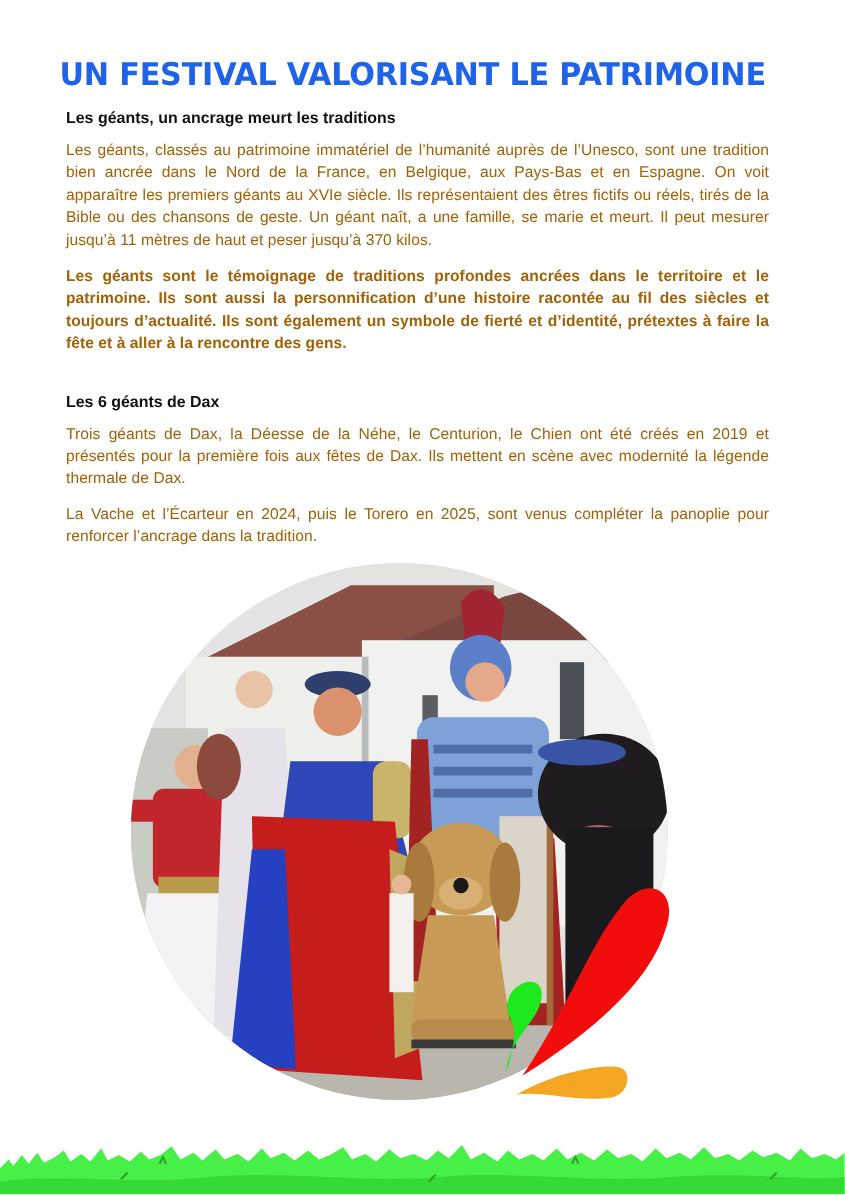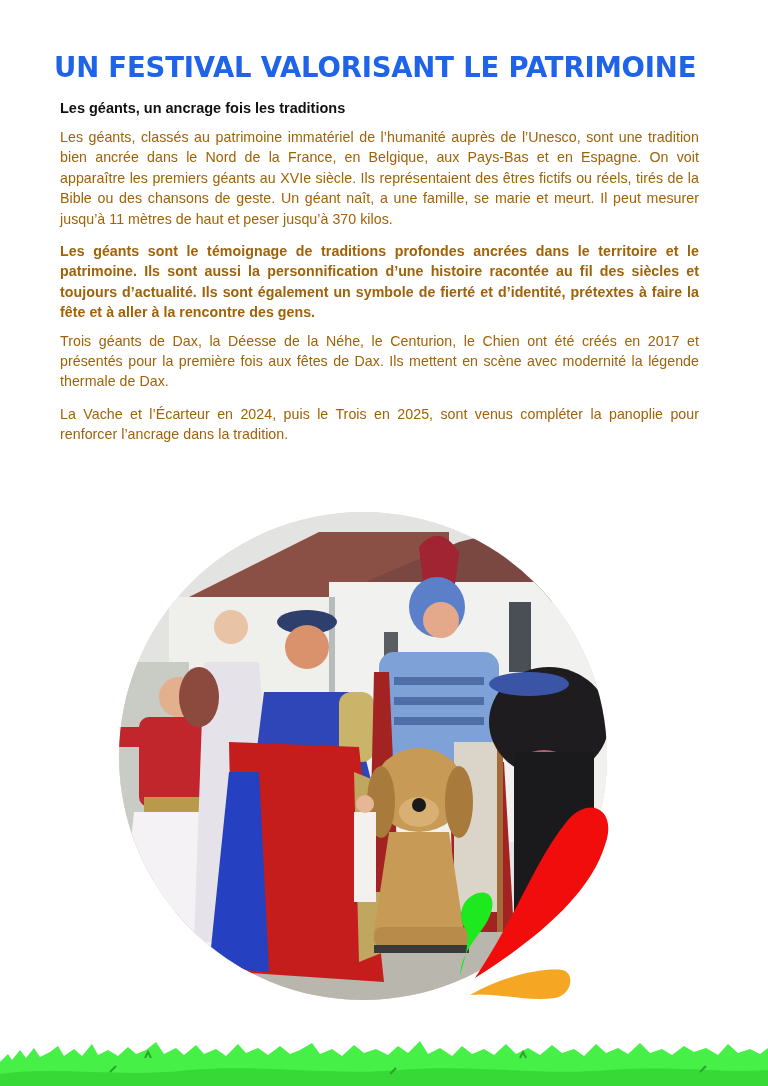--- a/index.html
+++ b/index.html
@@ -40,25 +40,26 @@
   .photo svg { display: block; }
   .splashes { position: absolute; left: 440px; top: 800px; width: 200px; height: 210px; }
   .grass { position: absolute; left: 0; top: 1040px; width: 768px; height: 46px; }
 </style>
 </head>
 <body>
 
 <div class="title">UN FESTIVAL VALORISANT LE PATRIMOINE</div>
 
 <div class="content">
-  <h2 class="subhead s1">Les géants, un ancrage fois les traditions</h2>
+  <h2 class="subhead s1">Les géants, un ancrage meurt les traditions</h2>
   <p class="para p1">Les géants, classés au patrimoine immatériel de l’humanité auprès de l’Unesco, sont une tradition bien ancrée dans le Nord de la France, en Belgique, aux Pays-Bas et en Espagne. On voit apparaître les premiers géants au XVIe siècle. Ils représentaient des êtres fictifs ou réels, tirés de la Bible ou des chansons de geste. Un géant naît, a une famille, se marie et meurt. Il peut mesurer jusqu’à 11 mètres de haut et peser jusqu’à 370 kilos.</p>
   <p class="para p2">Les géants sont le témoignage de traditions profondes ancrées dans le territoire et le patrimoine. Ils sont aussi la personnification d’une histoire racontée au fil des siècles et toujours d’actualité. Ils sont également un symbole de fierté et d’identité, prétextes à faire la fête et à aller à la rencontre des gens.</p>
-  <p class="para p3">Trois géants de Dax, la Déesse de la Néhe, le Centurion, le Chien ont été créés en 2017 et présentés pour la première fois aux fêtes de Dax. Ils mettent en scène avec modernité la légende thermale de Dax.</p>
-  <p class="para p4">La Vache et l’Écarteur en 2024, puis le Trois en 2025, sont venus compléter la panoplie pour renforcer l’ancrage dans la tradition.</p>
+  <h2 class="subhead s2">Les 6 géants de Dax</h2>
+  <p class="para p3">Trois géants de Dax, la Déesse de la Néhe, le Centurion, le Chien ont été créés en 2019 et présentés pour la première fois aux fêtes de Dax. Ils mettent en scène avec modernité la légende thermale de Dax.</p>
+  <p class="para p4">La Vache et l’Écarteur en 2024, puis le Torero en 2025, sont venus compléter la panoplie pour renforcer l’ancrage dans la tradition.</p>
 </div>
 
 <div class="photo" title="Giants of Dax parade: the Écarteur, the Déesse de la Néhe, the Torero, the Centurion, the Chien and the Vache">
   <svg width="488" height="488" viewBox="0 0 488 488">
 
     <rect x="0" y="0" width="488" height="488" fill="#e3e4e2"></rect>
     <polygon points="60,90 200,20 330,20 330,90" fill="#8a4f45"></polygon>
     <polygon points="200,90 340,30 420,10 488,40 488,90" fill="#7a4840"></polygon>
     <rect x="50" y="85" width="180" height="200" fill="#efefec"></rect>
     <rect x="210" y="70" width="278" height="260" fill="#f1f1ef"></rect>

